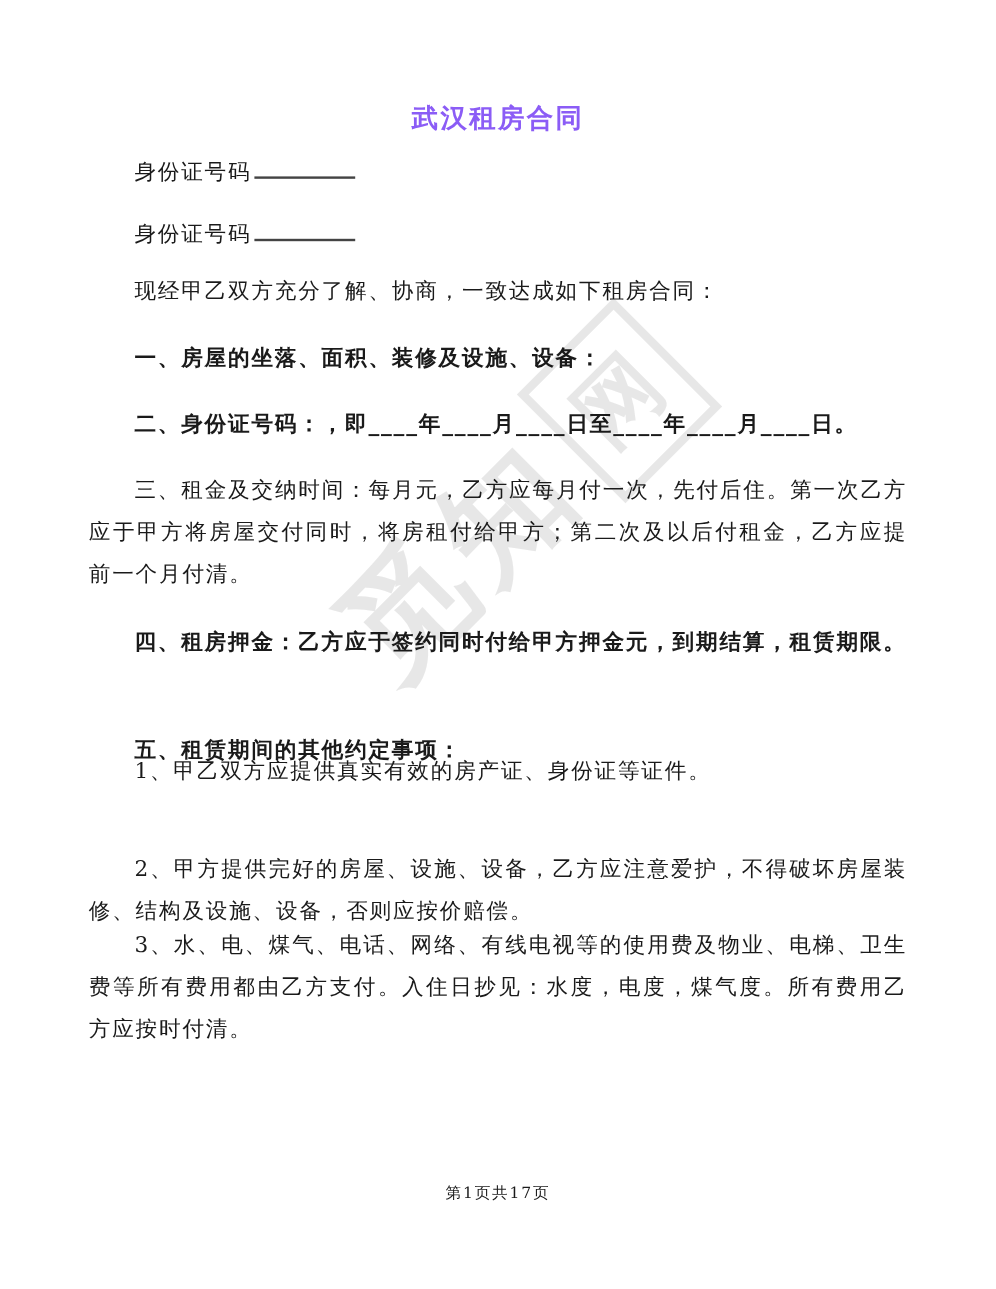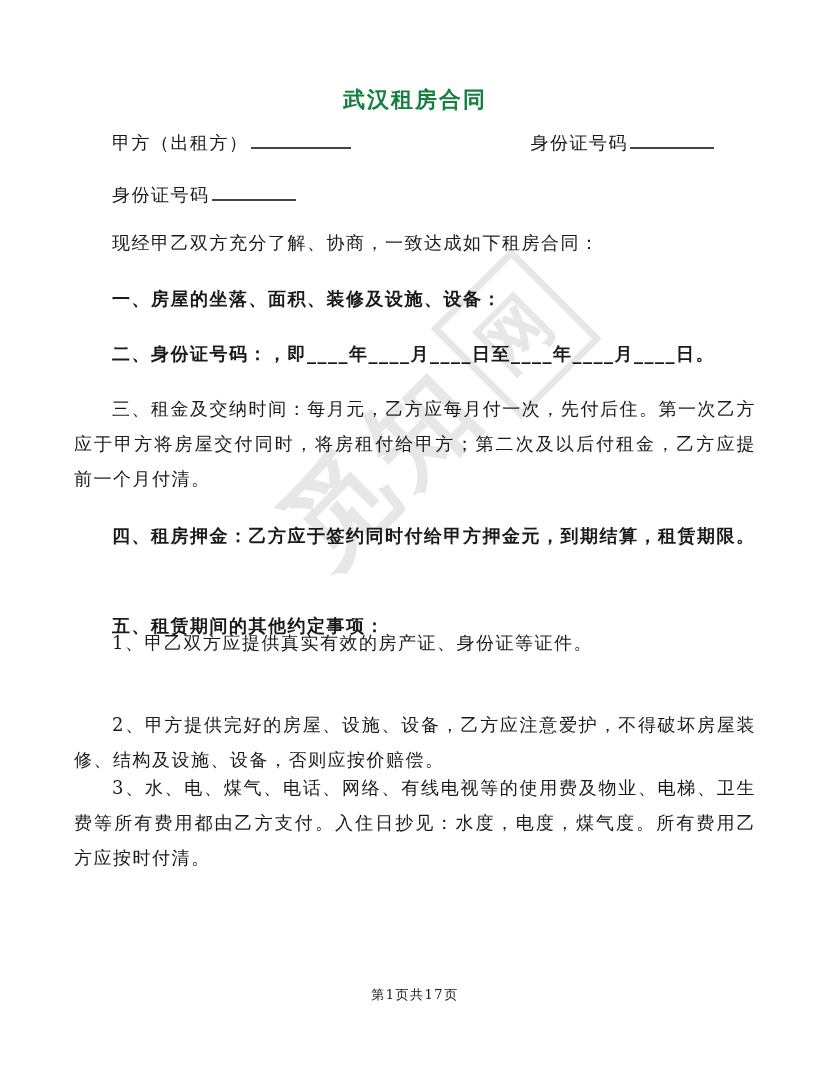--- a/index.html
+++ b/index.html
@@ -77,24 +77,23 @@
 
 <div class="page">
 
   <div class="watermark" style="color:#cccccc;">
     <span class="wm-text">觅知</span>
     <span class="wm-logo">网</span>
   </div>
 
   <div class="content">
 
-    <div class="abs title" style="color:#15803d;">武汉租房合同</div>
+    <div class="abs title" style="color:#8b5cf6;">武汉租房合同</div>
 
     <div class="abs party-row row1">
-      <span><span>甲方（出租方）</span><span class="blank blank-left"></span></span>
       <span><span>身份证号码</span><span class="blank blank-right"></span></span>
     </div>
 
     <div class="abs party-row row2">
       <span><span>身份证号码</span><span class="blank blank-right"></span></span>
     </div>
 
     <div class="abs para b0">现经甲乙双方充分了解、协商，一致达成如下租房合同：</div>
 
     <div class="abs para bold b1">一、房屋的坐落、面积、装修及设施、设备：</div>

